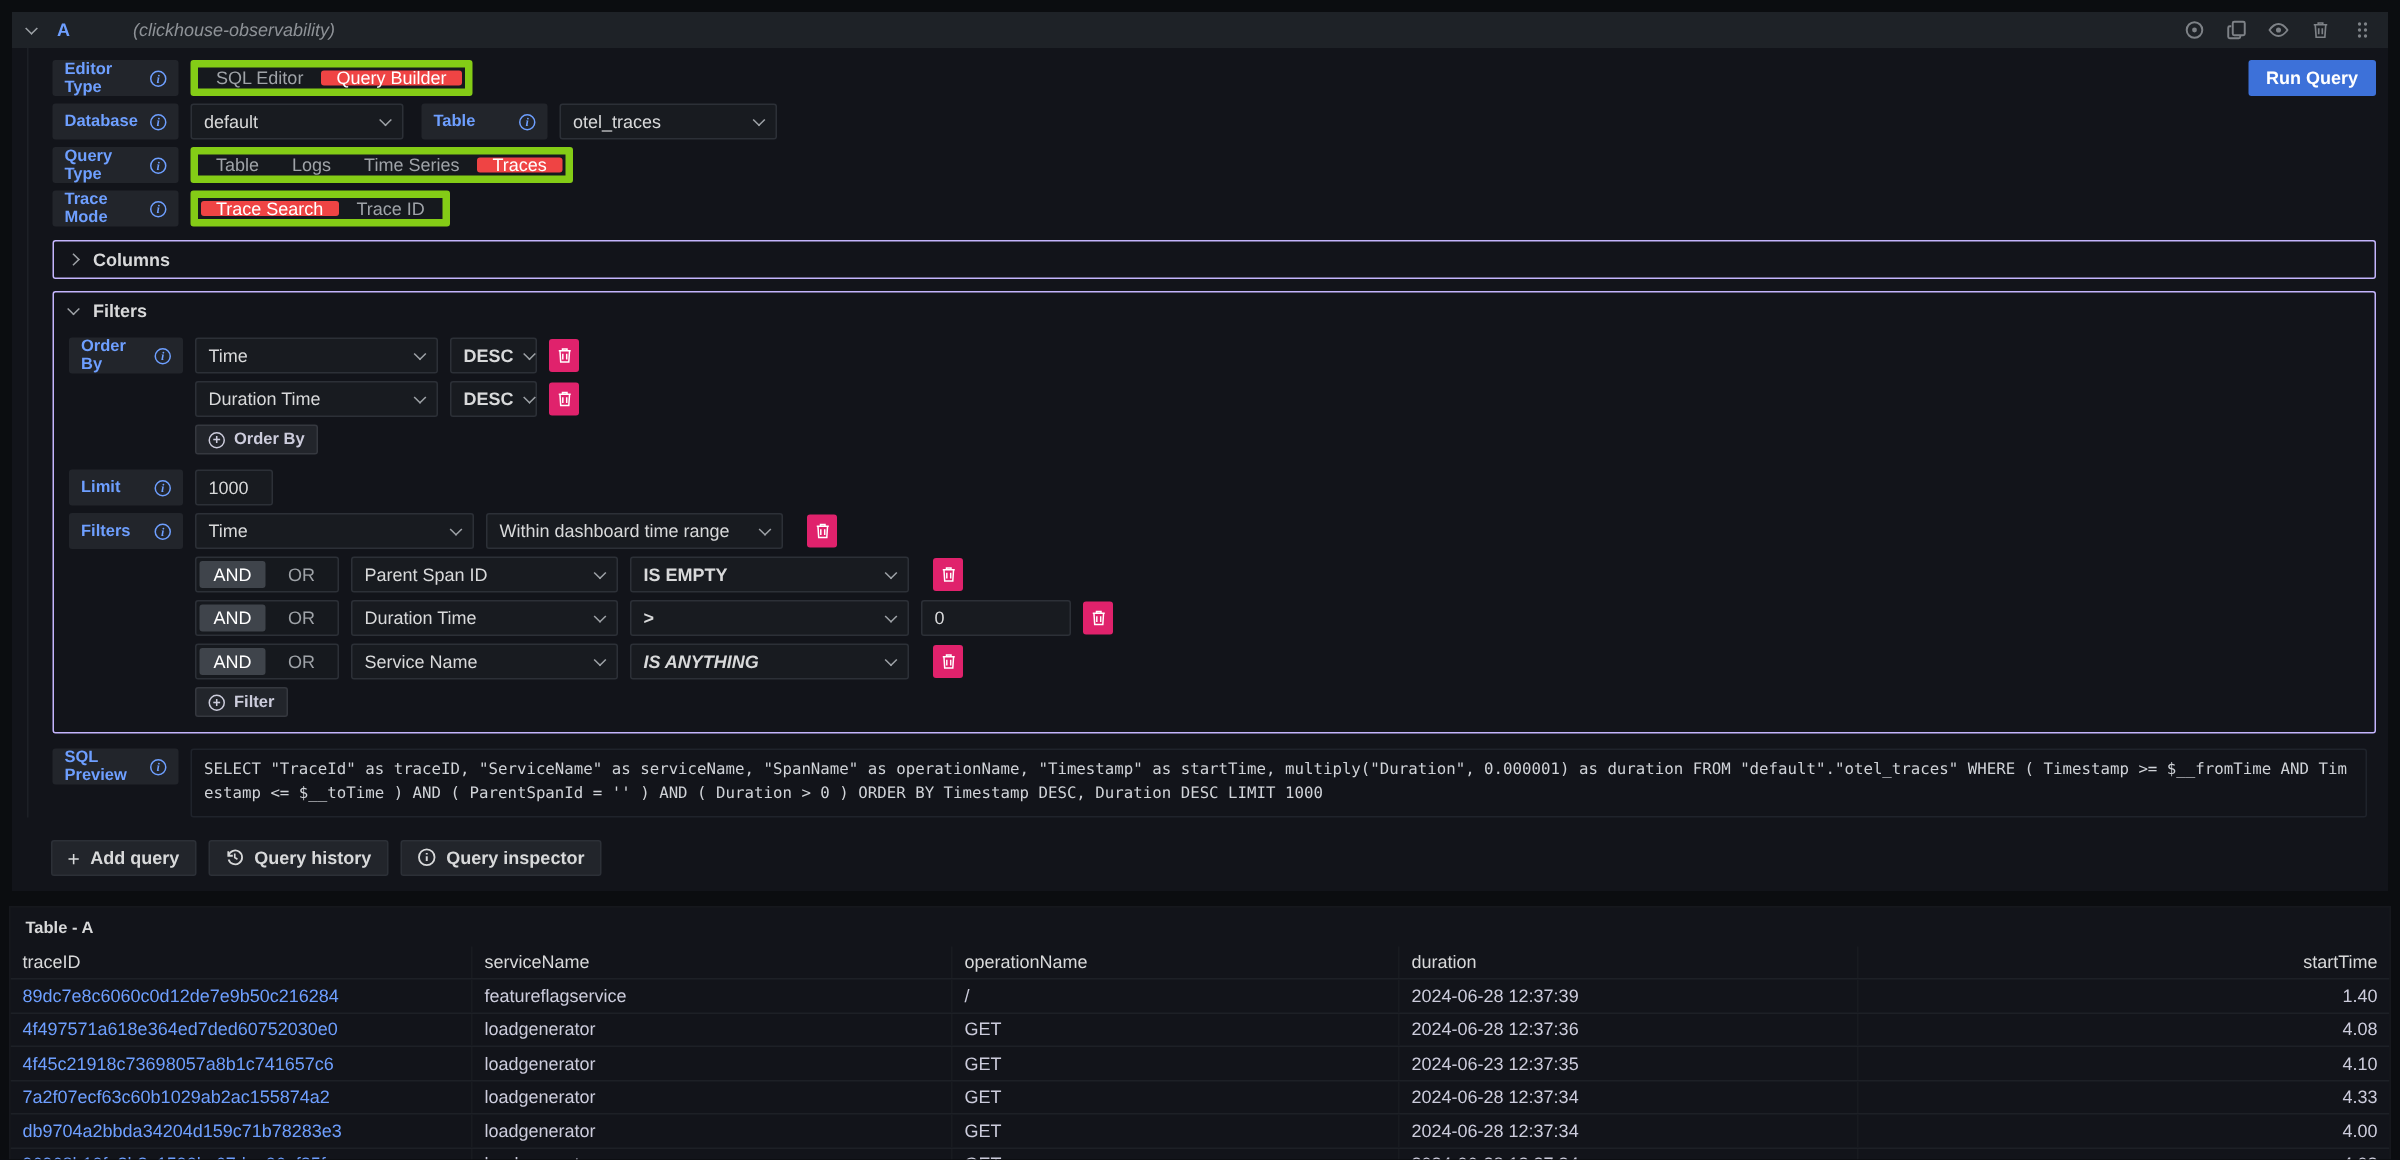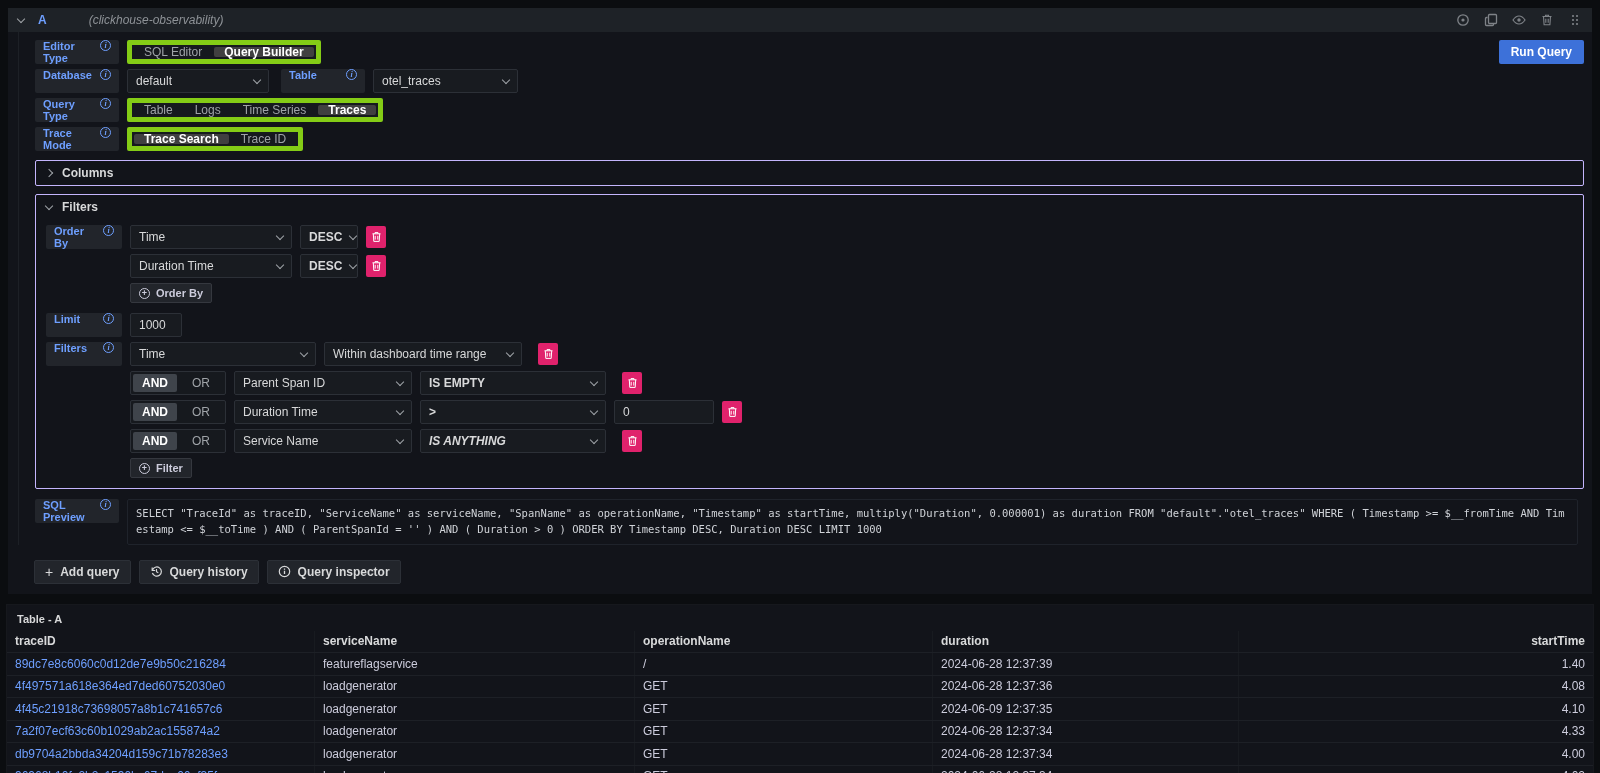--- a/index.html
+++ b/index.html
@@ -18,31 +18,31 @@
   .ref-letter { color:#6e9fff; font-weight:bold; font-size:12px; }
   .ds-name { color:#8e9297; font-style:italic; margin-left:28px; }
   .hdr-spacer { flex:1; }
   .hdr-icons { display:flex; gap:14px; align-items:center; }
   .hicon { width:14px; height:14px; opacity:.75; }
   .hicon svg { display:block; }
 
   .editor-body { margin-left:10px; border-left:1px solid #1d2026; padding:8px 8px 0 16px; position:relative; }
   .frow { display:flex; align-items:center; margin-bottom:5px; gap:8px; }
   .flabel { background:#22252b; color:#6e9fff; font-weight:bold; font-size:11px;
-            height:24px; display:flex; align-items:flex-start; gap:8px; padding:0 8px;
+            height:24px; display:flex; align-items:center; gap:8px; padding:0 8px;
             justify-content:space-between; border-radius:2px; flex:none; }
   .flabel.w84 { width:84px; } .flabel.w76 { width:76px; }
   .info-circle { width:11px; height:11px; border:1px solid #6e9fff; border-radius:50%;
                  font-size:8px; line-height:9px; text-align:center; color:#6e9fff; flex:none;
                  font-style:italic; font-family:"Liberation Serif", serif; }
   .radiogrp { display:flex; background:#16191e; border:5px solid #84cc16; border-radius:2px;
               height:24px; align-items:stretch; padding:2px; gap:2px; }
   .radiogrp .opt { display:flex; align-items:center; padding:0 10px; color:#9fa3a8;
                    border-radius:2px; cursor:pointer; white-space:nowrap; }
-  .radiogrp .opt.sel { background:#404040; color:#ffffff; font-weight:bold; }
+  .radiogrp .opt.sel { background:#ef4444; color:#ffffff; font-weight:normal; }
   .gselect { background:#181b20; border:1px solid #2c3037; border-radius:2px; height:24px;
              display:flex; align-items:center; justify-content:space-between; padding:0 8px;
              color:#d8d9da; gap:8px; }
   .gselect .chev { border-color:#9fa3a8; }
   .ginput { background:#181b20; border:1px solid #2c3037; border-radius:2px; height:24px;
             display:flex; align-items:center; padding:0 8px; color:#d8d9da; }
   .btn-run { background:#3d71d9; color:#fff; font-weight:bold; font-size:12px; border:none;
              border-radius:2px; height:24px; padding:0 12px; cursor:pointer; }
   .btn-trash { background:#e0226c; border:none; border-radius:2px; width:20px; height:22px;
                display:flex; align-items:center; justify-content:center; cursor:pointer; flex:none; }
@@ -51,38 +51,38 @@
                   font-weight:bold; color:#d8d9da; cursor:pointer; }
   .section-content { padding:6px 10px 8px 10px; }
   .btn-small { background:#22252b; border:1px solid #35383f; color:#ccccdc; height:20px;
                border-radius:2px; display:inline-flex; align-items:center; gap:6px;
                padding:0 8px; font-size:11px; font-weight:bold; cursor:pointer; }
   .circle-plus { width:11px; height:11px; border:1px solid #ccccdc; border-radius:50%;
                  font-size:9px; line-height:9px; text-align:center; color:#ccccdc; font-style:normal; }
   .boolgrp { display:flex; background:#16191e; border:1px solid #2c3037; border-radius:2px;
              height:24px; align-items:stretch; padding:2px; gap:2px; width:96px; flex:none; }
   .boolgrp .opt { flex:1; display:flex; align-items:center; justify-content:center; color:#9fa3a8; border-radius:2px; }
-  .boolgrp .opt.sel { background:#3f444b; color:#fff; font-weight:bold; }
+  .boolgrp .opt.sel { background:#3f444b; color:#fff; font-weight:normal; }
   .indent { flex:none; }
   .sql-box { flex:1; background:#12141a; border:1px solid #1f232b; border-radius:2px;
              padding:6px 8px; font-family:"DejaVu Sans Mono","Liberation Mono",monospace;
              font-size:10.5px; line-height:1.5; color:#d0d3d8; word-break:break-all; margin-right:6px; }
   .footer-btns { display:flex; gap:8px; padding:10px 0 0 16px; margin-left:10px; }
   .btn-footer { background:#22252b; border:1px solid #2c3037; color:#d8d9da; height:24px;
                 border-radius:2px; display:inline-flex; align-items:center; gap:7px;
                 padding:0 10px; font-size:12px; font-weight:bold; cursor:pointer; }
   .plus-glyph { font-size:14px; font-weight:normal; color:#d8d9da; }
 
   
   .table-panel { margin:10px 6px 0 6px; background:#12141a; border:1px solid #16181d; height:288px; overflow:hidden; }
   .panel-title { font-size:11px; font-weight:bold; color:#d8d9da; padding:8px 10px 6px 10px; }
   .grid { width:100%; }
   .trow { display:grid; grid-template-columns:308px 320px 298px 306px 1fr;
           border-bottom:1px solid #1d2026; height:22.5px; align-items:center; }
-  .trow.head { font-weight:bold; color:#d8d9da; border-bottom:1px solid #1d2026; }
+  .trow.head { font-weight:normal; color:#d8d9da; border-bottom:1px solid #1d2026; }
   .td { padding:0 8px; overflow:hidden; white-space:nowrap; border-right:1px solid #181b20; height:100%;
         display:flex; align-items:center; }
   .td:last-child { border-right:none; justify-content:flex-end; }
   .td.link { color:#6e9fff; cursor:pointer; }
 </style>
 </head>
 <body>
 
 <div class="app">
 
@@ -412,21 +412,21 @@
         <div class="td link">4f497571a618e364ed7ded60752030e0</div>
         <div class="td">loadgenerator</div>
         <div class="td">GET</div>
         <div class="td">2024-06-28 12:37:36</div>
         <div class="td">4.08</div>
       </div>
       <div class="trow">
         <div class="td link">4f45c21918c73698057a8b1c741657c6</div>
         <div class="td">loadgenerator</div>
         <div class="td">GET</div>
-        <div class="td">2024-06-09 12:37:35</div>
+        <div class="td">2024-06-23 12:37:35</div>
         <div class="td">4.10</div>
       </div>
       <div class="trow">
         <div class="td link">7a2f07ecf63c60b1029ab2ac155874a2</div>
         <div class="td">loadgenerator</div>
         <div class="td">GET</div>
         <div class="td">2024-06-28 12:37:34</div>
         <div class="td">4.33</div>
       </div>
       <div class="trow">

